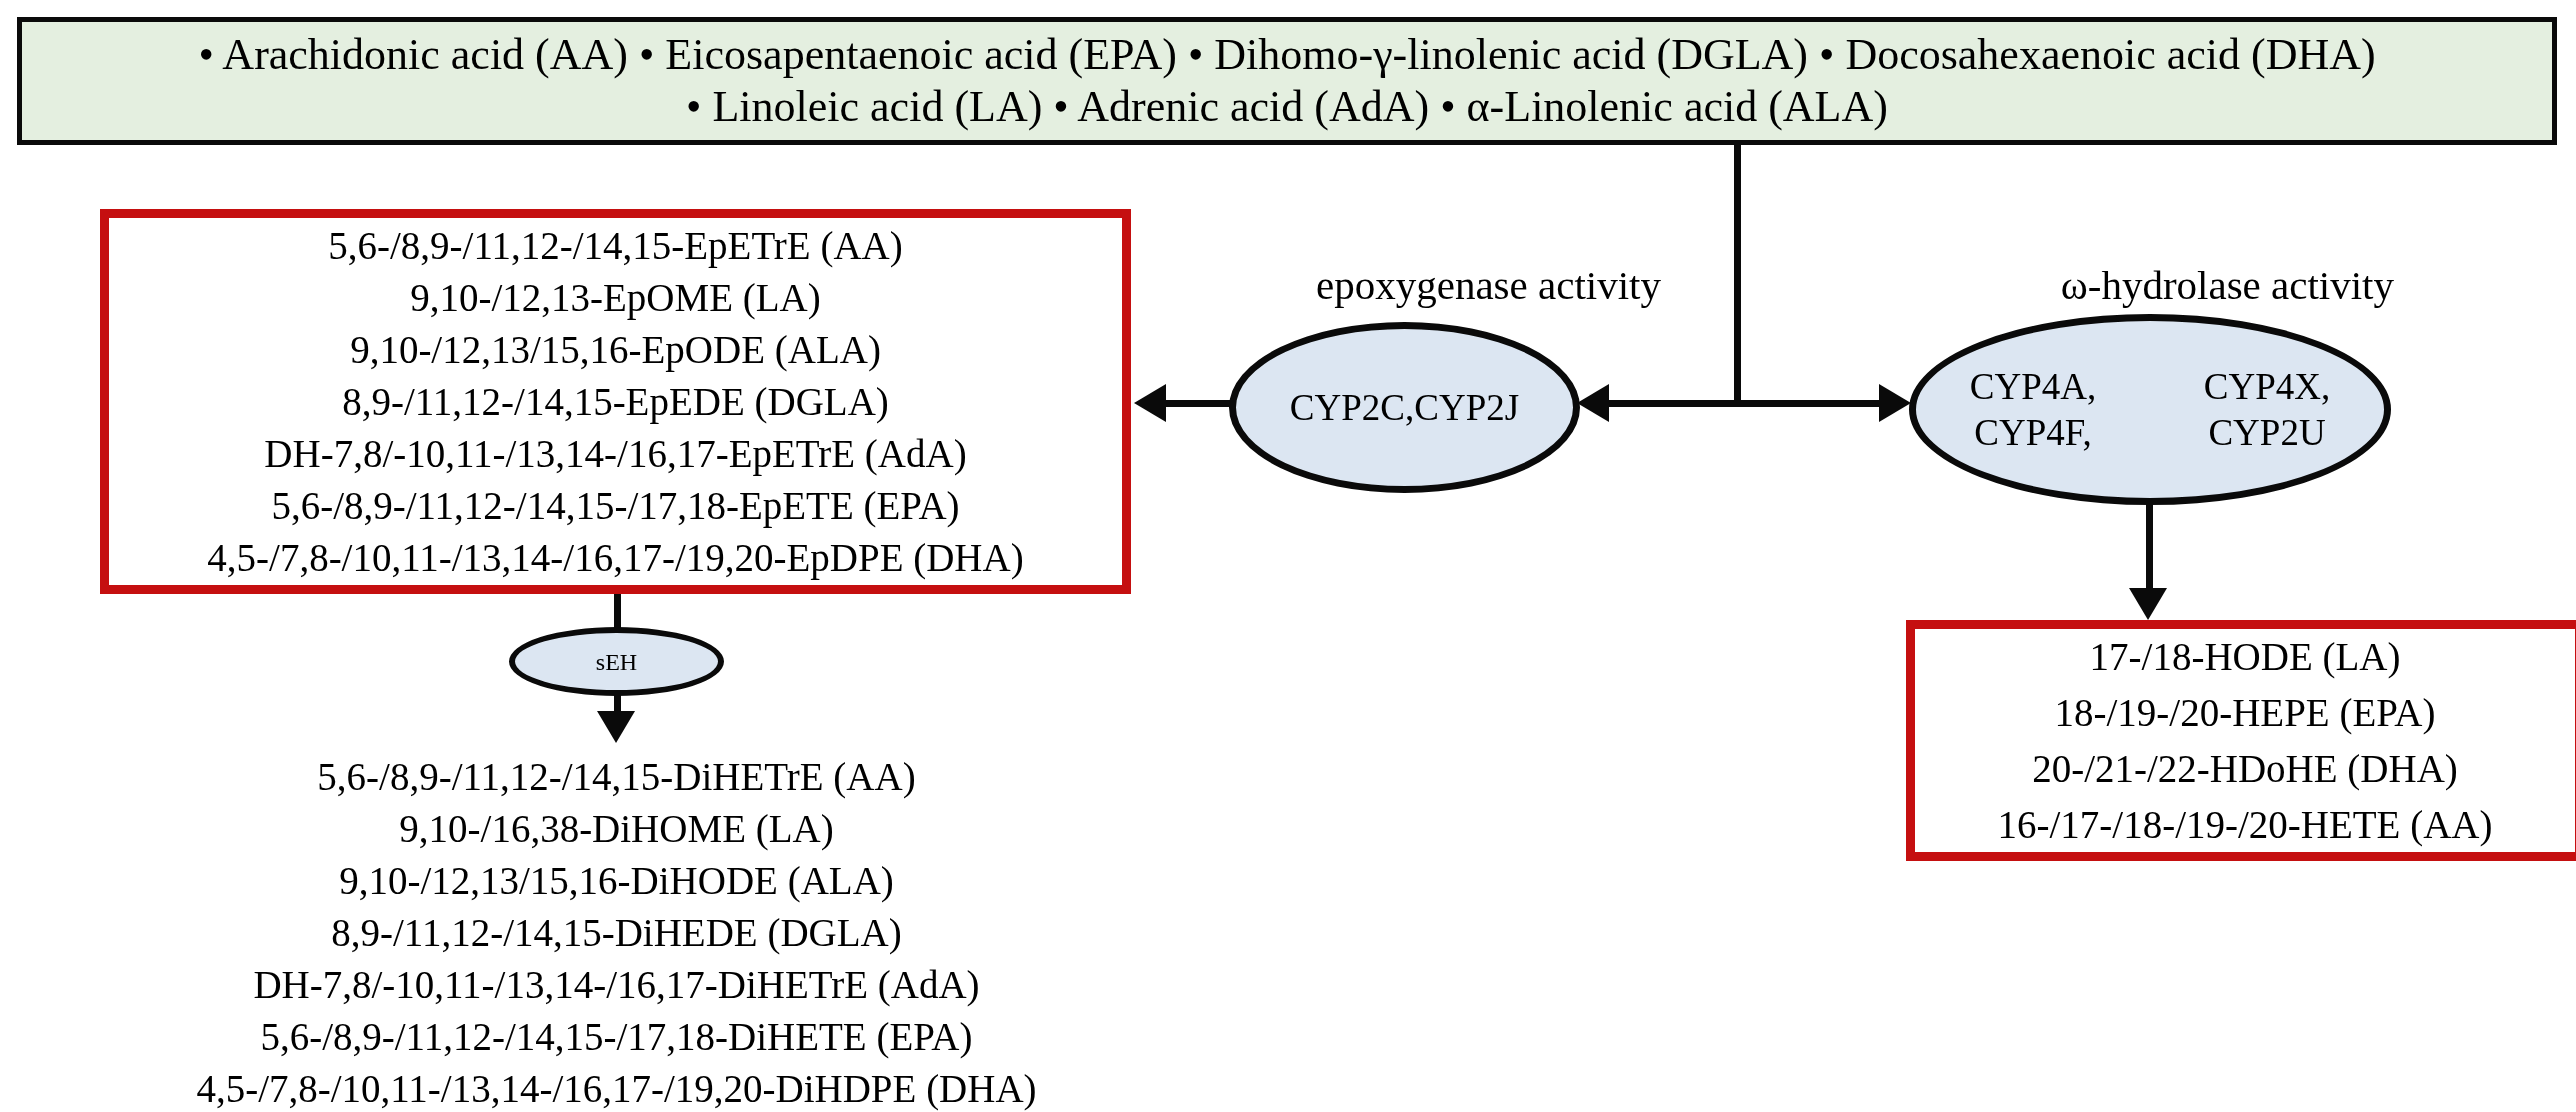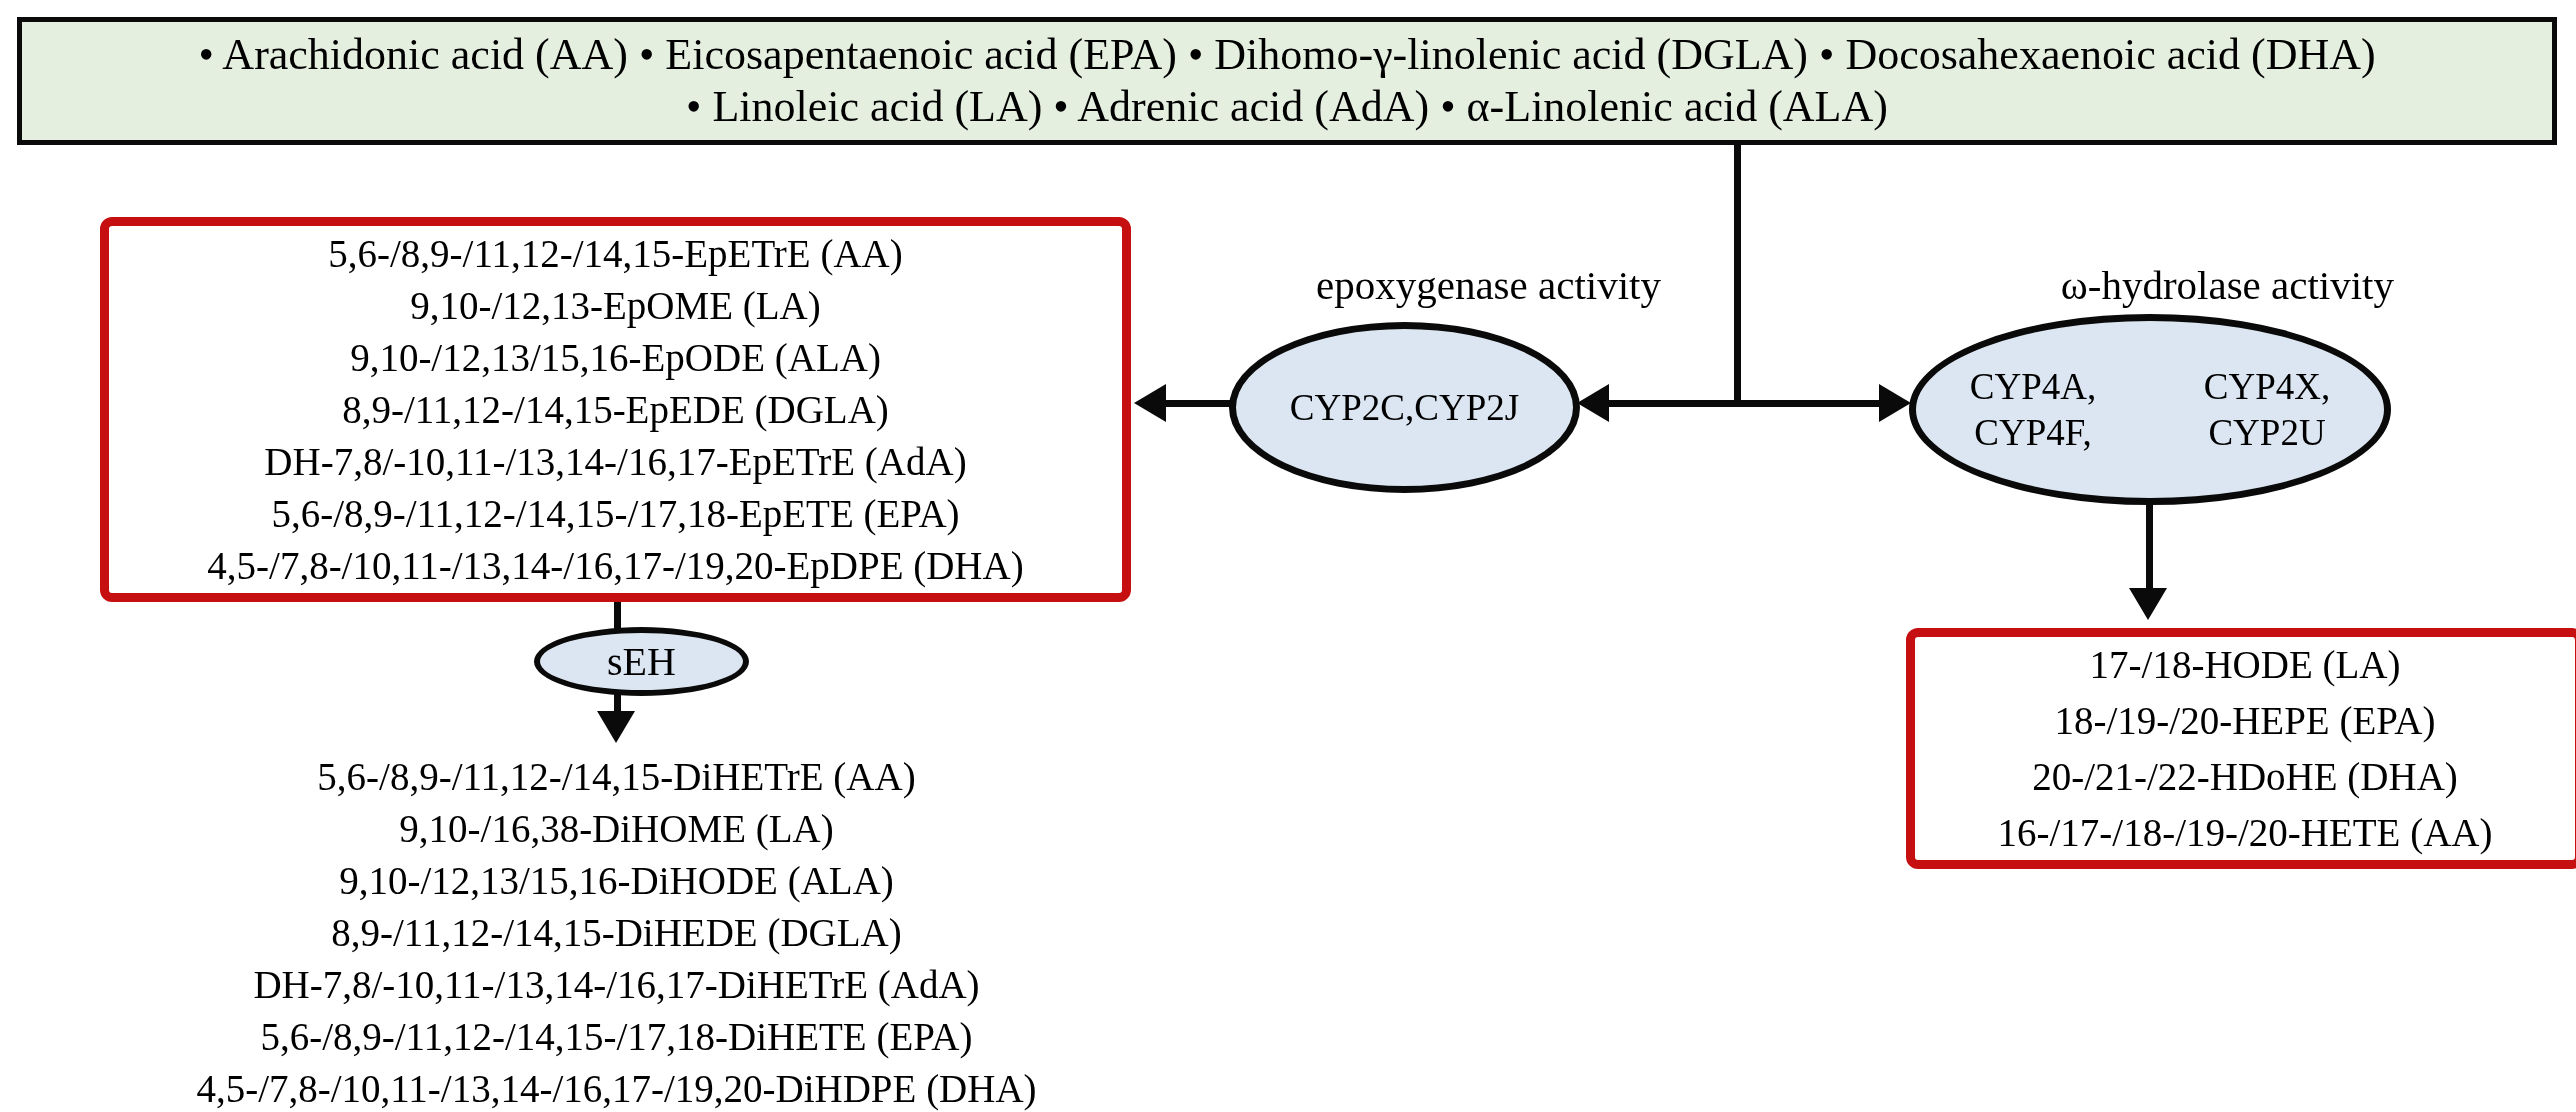--- a/index.html
+++ b/index.html
@@ -11,35 +11,34 @@
     color:#000000;
     overflow:hidden;
   }
   .box{position:absolute;box-sizing:border-box;display:flex;flex-direction:column;justify-content:center;align-items:center;text-align:center;}
   .substrates{
     left:17px;top:17px;width:2540px;height:128px;
     background:#e4efe0;border:5.5px solid #0a0a0a;
     font-size:44px;line-height:52px;
   }
   .red-box{
-    background:#ffffff;border:9.8px solid #c50f10;border-radius:12px;
+    background:#ffffff;border:9.8px solid #c50f10;border-radius:0;
     font-size:39px;
-    margin-top:8px;
   }
   .epoxide-box{left:100px;top:209px;width:1031px;height:385px;line-height:52px;}
   .hydroxy-box{left:1906px;top:620px;width:678px;height:241px;line-height:56px;}
   .ellipse{
     position:absolute;box-sizing:border-box;
     background:#dce6f2;border:7.4px solid #0a0a0a;border-radius:50%;
     display:flex;flex-direction:row;justify-content:center;align-items:center;text-align:center;
     font-size:37px;line-height:46px;
   }
   .cyp2-ellipse{left:1229px;top:322px;width:351px;height:171px;}
   .cyp4-ellipse{left:1909px;top:314px;width:482px;height:191px;}
-  .seh-ellipse{left:534px;top:627px;width:215px;height:69px;border-width:6.8px;font-size:40px;}
+  .seh-ellipse{left:509px;top:627px;width:215px;height:69px;border-width:6.8px;font-size:24px;}
   .activity-label{
     position:absolute;width:492px;text-align:right;
     font-size:41px;line-height:44px;
   }
   .epoxygenase-label{left:1169px;top:263px;}
   .hydrolase-label{left:1902px;top:263px;}
   .diol-list{
     position:absolute;left:37px;top:751px;width:1159px;
     text-align:center;font-size:39px;line-height:52px;
   }

